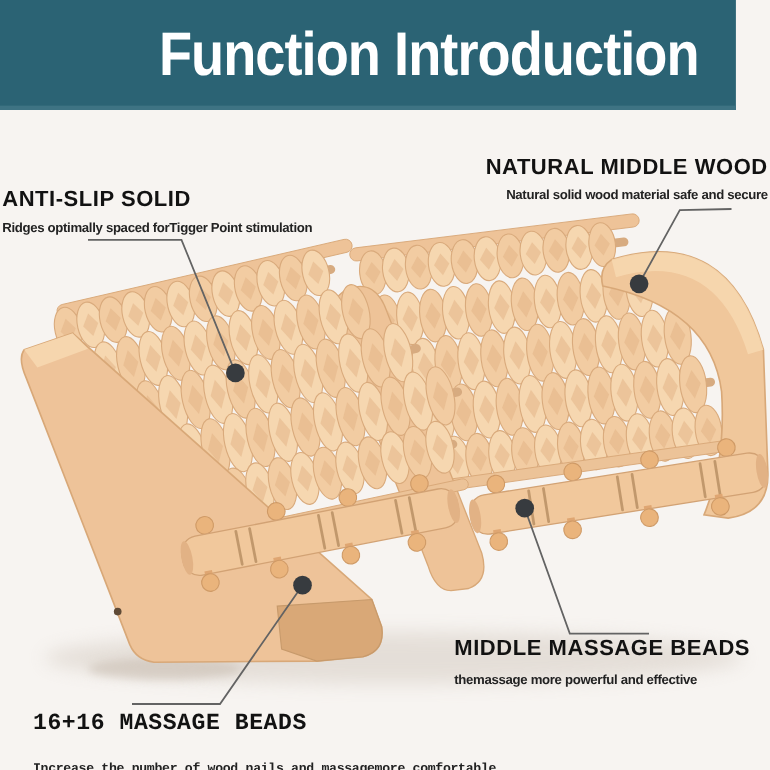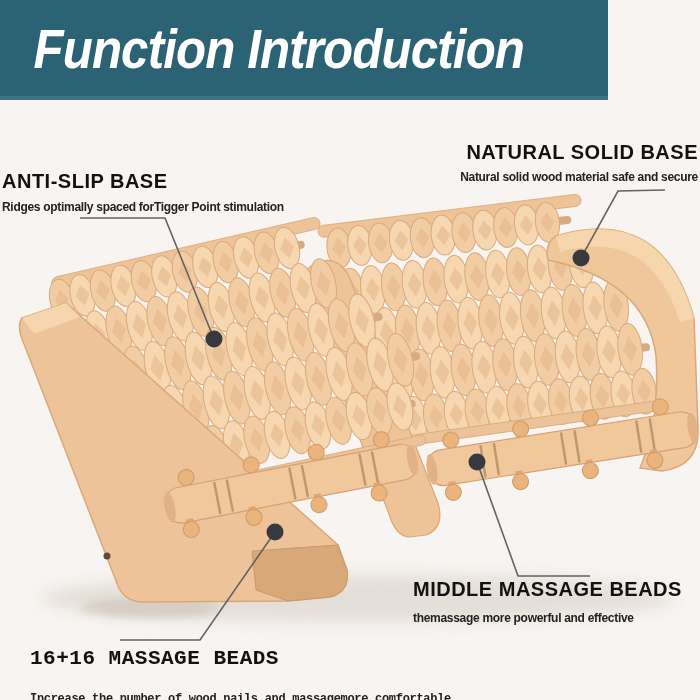--- a/index.html
+++ b/index.html
@@ -3,26 +3,25 @@
 <meta charset="utf-8">
 <style>
   html,body{margin:0;padding:0;}
   body{
     width:700px;height:700px;overflow:hidden;position:relative;
     background:var(--bg,#f7f4f1);
     font-family:"Liberation Sans", sans-serif;
   }
   
   .banner{
-    position:absolute;left:0;top:0;width:608px;height:96px;
+    position:absolute;left:0;top:0;width:669px;height:96px;
     background:var(--banner,#2b6374);
     border-bottom:4px solid var(--banner-edge,#3e7383);
-    display:flex;align-items:center;justify-content:flex-start;
+    display:flex;align-items:center;justify-content:flex-end;
     z-index:40;
-    font-style:italic;
   }
   .title{
     margin:0;color:#ffffff;font-size:56px;font-weight:bold;
     letter-spacing:-1px;white-space:nowrap;
     transform:scaleX(.88);transform-origin:center;
   }
   
   .layer{position:absolute;left:0;top:0;pointer-events:none;}
   #product-svg{z-index:10;}
   #annot-svg{z-index:20;}
@@ -428,26 +427,26 @@
     <polyline points="665,190 618,191 581,258" fill="none" stroke="#636363" stroke-width="1.6"></polyline>
     <polyline points="477,462 518,576 590,576" fill="none" stroke="#636363" stroke-width="1.6"></polyline>
     <polyline points="275,532 200,640 120,640" fill="none" stroke="#636363" stroke-width="1.6"></polyline>
     <circle cx="214" cy="339" r="8.5" fill="#373b3f"></circle>
     <circle cx="581" cy="258" r="8.5" fill="#373b3f"></circle>
     <circle cx="477" cy="462" r="8.5" fill="#373b3f"></circle>
     <circle cx="275" cy="532" r="8.5" fill="#373b3f"></circle>
   </svg>
 
 <div class="co co-anti">
-  <div class="co-h">ANTI-SLIP BASE</div>
+  <div class="co-h">ANTI-SLIP SOLID</div>
   <div class="co-s">Ridges optimally spaced forTigger Point stimulation</div>
 </div>
 
 <div class="co co-natural">
-  <div class="co-h">NATURAL SOLID BASE</div>
+  <div class="co-h">NATURAL MIDDLE WOOD</div>
   <div class="co-s">Natural solid wood material safe and secure</div>
 </div>
 
 <div class="co co-middle">
   <div class="co-h">MIDDLE MASSAGE BEADS</div>
   <div class="co-s">themassage more powerful and effective</div>
 </div>
 
 <div class="co co-16">
   <div class="co-h">16+16 MASSAGE BEADS</div>

